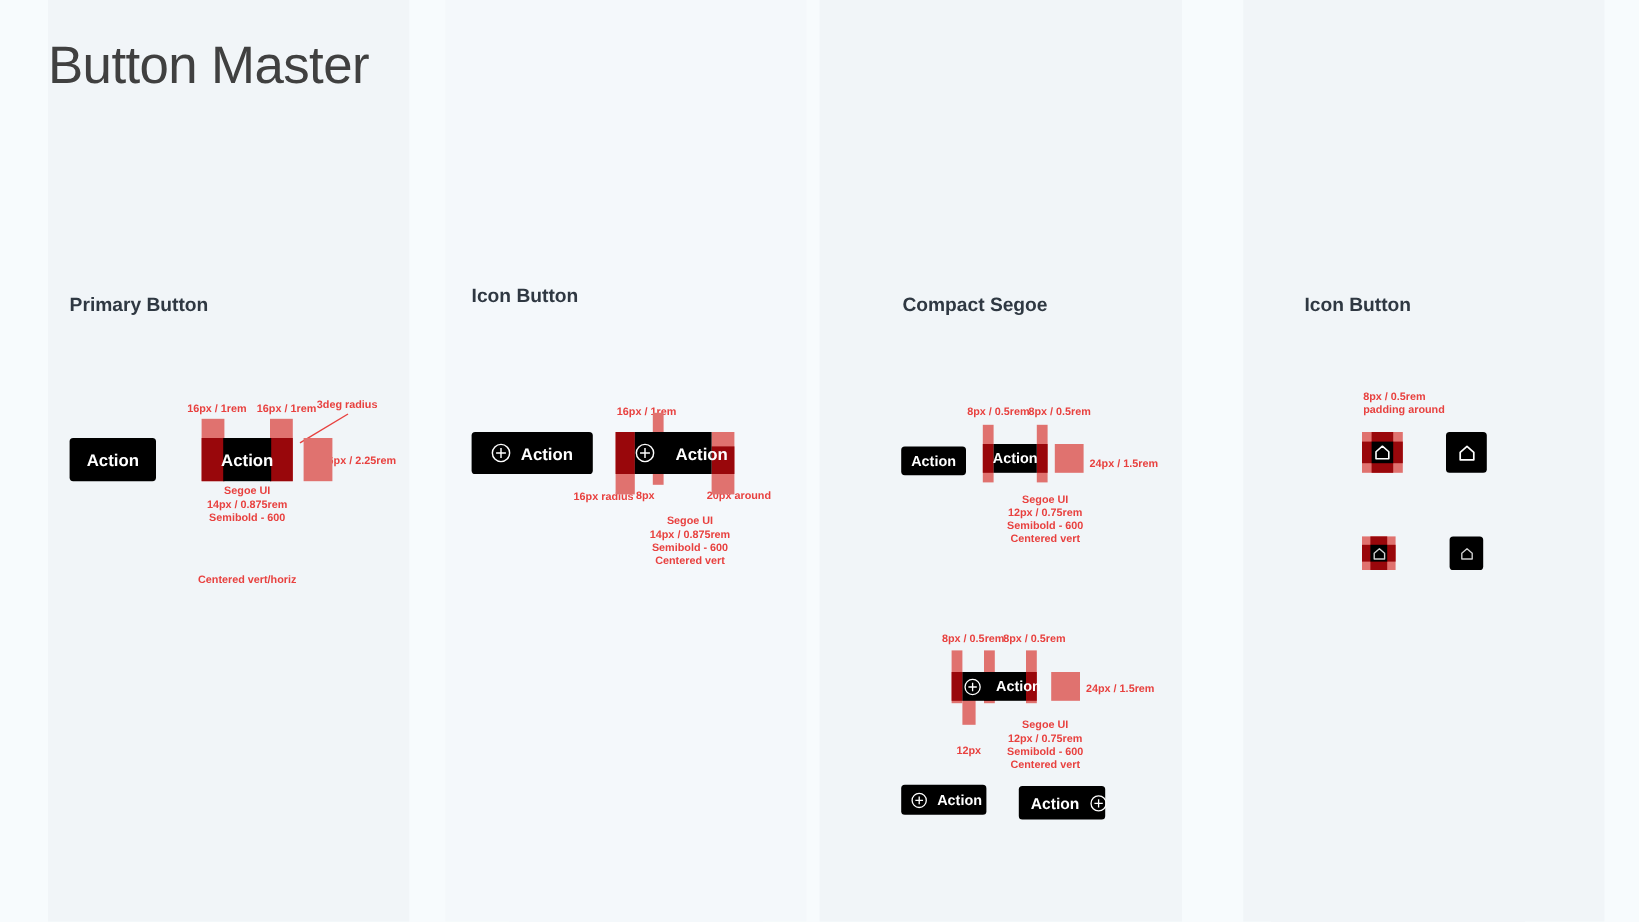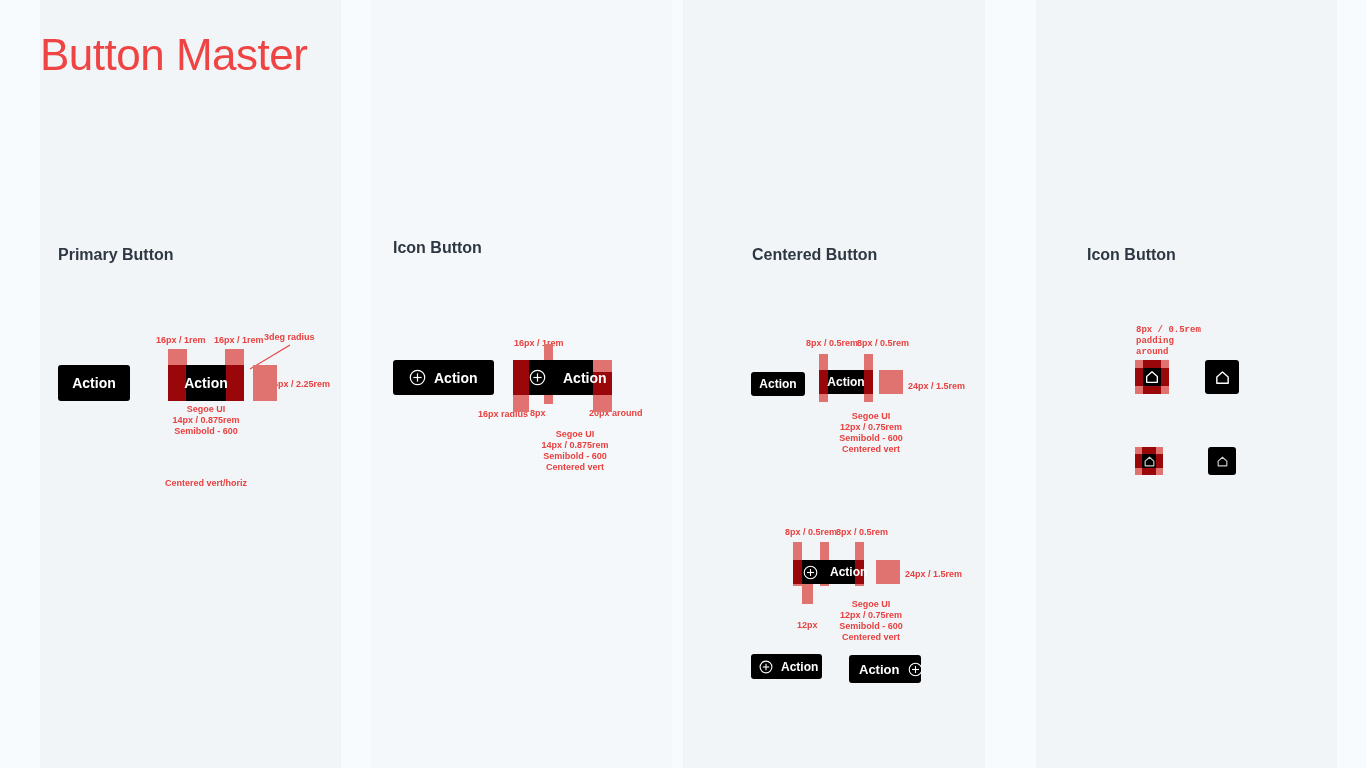--- a/index.html
+++ b/index.html
@@ -15,21 +15,21 @@
   
   .col{position:absolute;top:0;height:768px;background:#f1f5f8;}
   #col-1{left:40px;width:301px;}
   #col-2{left:371px;width:301px;background:#f4f8fb;}
   #col-3{left:683px;width:302px;}
   #col-4{left:1036px;width:301px;}
 
   
   .app-title{
     position:absolute;left:40px;top:32px;
-    font-size:44px;font-weight:300;color:#ef4444;
+    font-size:44px;font-weight:300;color:#404040;
     letter-spacing:-0.5px;line-height:1.05;white-space:nowrap;
   }
   .app-sub{
     position:absolute;left:46px;top:89px;
     font-size:20px;font-weight:400;color:#3a4350;white-space:nowrap;
   }
   .sec-title{
     position:absolute;font-size:16px;font-weight:600;color:#2f3842;white-space:nowrap;
   }
   #sec-1{left:58px;top:246px;}
@@ -50,21 +50,21 @@
   .ico svg{display:block;}
 
   
   .mbar{position:absolute;background:#e0726f;}
   .mbar.dark{background:#99070b;}
   .mbar.block{background:#e0726f;}
   .mnote{
     position:absolute;color:#e8413f;font-size:9px;font-weight:700;
     line-height:11px;white-space:nowrap;
   }
-  .mnote.wrap{white-space:normal;width:70px;font-family:Liberation Mono, monospace;}
+  .mnote.wrap{white-space:normal;width:70px;}
   .mnote.ctr{text-align:center;}
   .leader{position:absolute;overflow:visible;}
 
   
   .ovl{z-index:3;}
   .barlayer{z-index:2;}
   .blocklayer{z-index:1;}
 </style>
 </head>
 <body>
@@ -73,21 +73,21 @@
 
   <div class="col" id="col-1"></div>
   <div class="col" id="col-2"></div>
   <div class="col" id="col-3"></div>
   <div class="col" id="col-4"></div>
 
   <div class="app-title">Button Master</div>
 
   <div class="sec-title" id="sec-1">Primary Button</div>
   <div class="sec-title" id="sec-2">Icon Button</div>
-  <div class="sec-title" id="sec-3">Centered Button</div>
+  <div class="sec-title" id="sec-3">Compact Segoe</div>
   <div class="sec-title" id="sec-4">Icon Button</div>
 
   <div class="btn" style="left:58px;top:365px;width:72px;height:36px;font-size:14px;">
     <span class="lbl">Action</span>
   </div>
 
   <div class="mbar barlayer" style="left:168px;top:349px;width:19px;height:52px;"></div>
   <div class="mbar barlayer" style="left:225px;top:349px;width:19px;height:52px;"></div>
   <div class="mbar block blocklayer" style="left:253px;top:365px;width:24px;height:36px;"></div>
 

